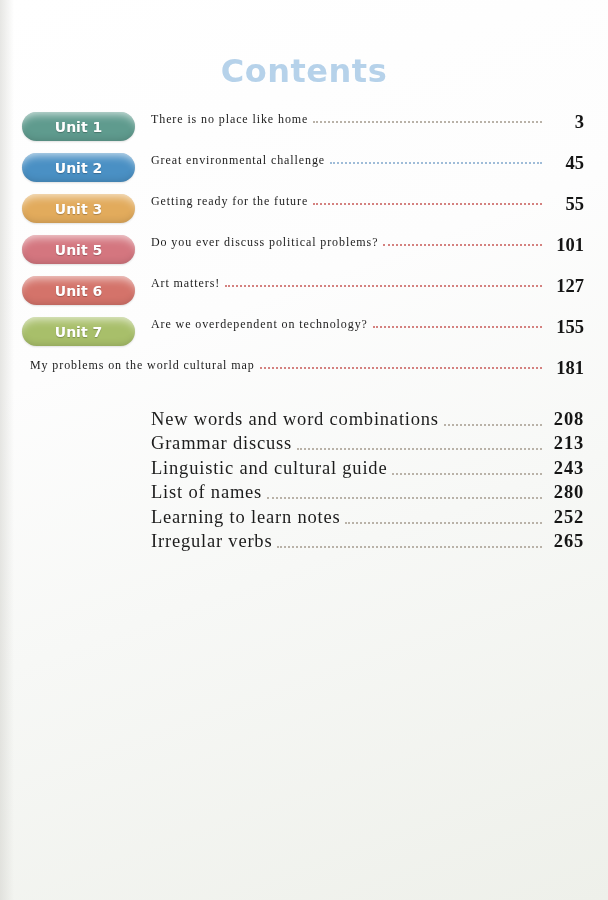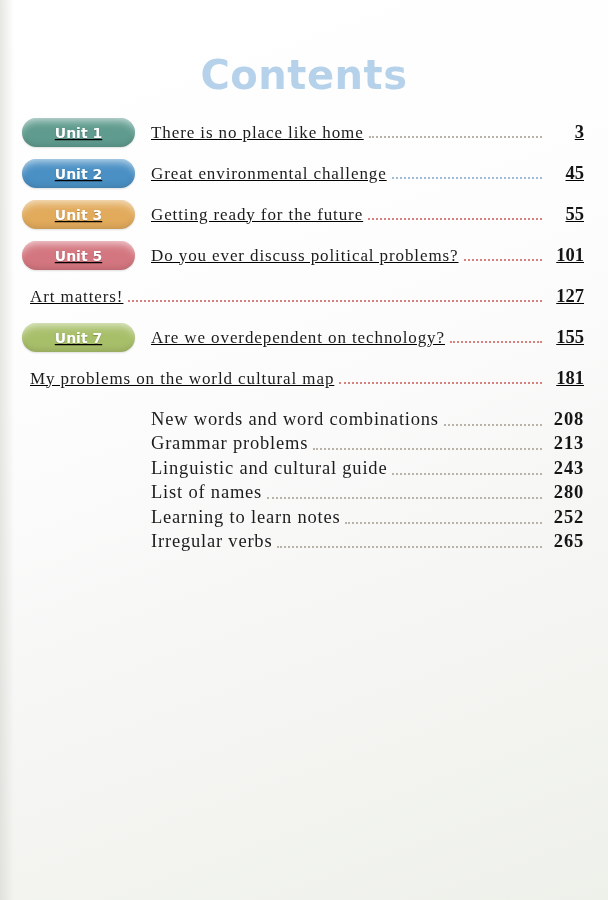--- a/index.html
+++ b/index.html
@@ -27,36 +27,34 @@
     pointer-events: none;
   }
   .title {
     position: absolute;
     top: 52px;
     left: 0;
     width: 100%;
     text-align: center;
     font-family: "DejaVu Sans", sans-serif;
     font-weight: bold;
-    font-size: 40px;
+    font-size: 32px;
     letter-spacing: 0.5px;
     color: #b6d2ea;
     text-shadow: 0 1px 0 #ffffff;
   }
   .toc {
     position: absolute;
     top: 112px;
     left: 14px;
     width: 580px;
   }
   .unit-row {
     display: flex;
-    align-items: center;
     height: 41px;
-    text-decoration: underline;
   }
   .tag {
     width: 113px;
     min-width: 113px;
     height: 29px;
     border-radius: 15px;
     display: flex;
     align-items: center;
     justify-content: center;
     font-family: "DejaVu Sans", sans-serif;
@@ -73,21 +71,21 @@
     flex: 1;
     display: flex;
     align-items: baseline;
     margin-left: 16px;
     font-size: 18.5px;
     color: #1c1c1c;
     letter-spacing: 0.9px;
     white-space: nowrap;
   }
   .entry .label {
-    font-size: 17px;
+    font-size: 12px;
   }
   .leader {
     flex: 1;
     border-bottom: 2.2px dotted #d88a8a;
     margin: 0 4px 4px 5px;
     height: 0;
     min-width: 10px;
   }
   .leader.blue { border-bottom-color: #9fbcd8; }
   .leader.red  { border-bottom-color: #d4817f; }
@@ -178,20 +176,21 @@
     <div class="unit-row">
       <div class="tag" style="background:#d4767f;">Unit 5</div>
       <div class="entry">
         <span class="label">Do you ever discuss political problems?</span>
         <span class="leader red"></span>
       </div>
       <div class="page-no">101</div>
     </div>
 
     <div class="unit-row">
+      <div class="tag" style="background:#d4736a;">Unit 6</div>
       <div class="entry">
         <span class="label">Art matters!</span>
         <span class="leader red"></span>
       </div>
       <div class="page-no">127</div>
     </div>
 
     <div class="unit-row">
       <div class="tag" style="background:#a8bf6a;">Unit 7</div>
       <div class="entry">
@@ -209,21 +208,21 @@
       <div class="page-no">181</div>
     </div>
 
     <div class="back-list">
       <div class="back-row">
         <span>New words and word combinations</span>
         <span class="leader grey"></span>
         <span class="page-no">208</span>
       </div>
       <div class="back-row">
-        <span>Grammar problems</span>
+        <span>Grammar discuss</span>
         <span class="leader grey"></span>
         <span class="page-no">213</span>
       </div>
       <div class="back-row">
         <span>Linguistic and cultural guide</span>
         <span class="leader grey"></span>
         <span class="page-no">243</span>
       </div>
       <div class="back-row">
         <span>List of names</span>

